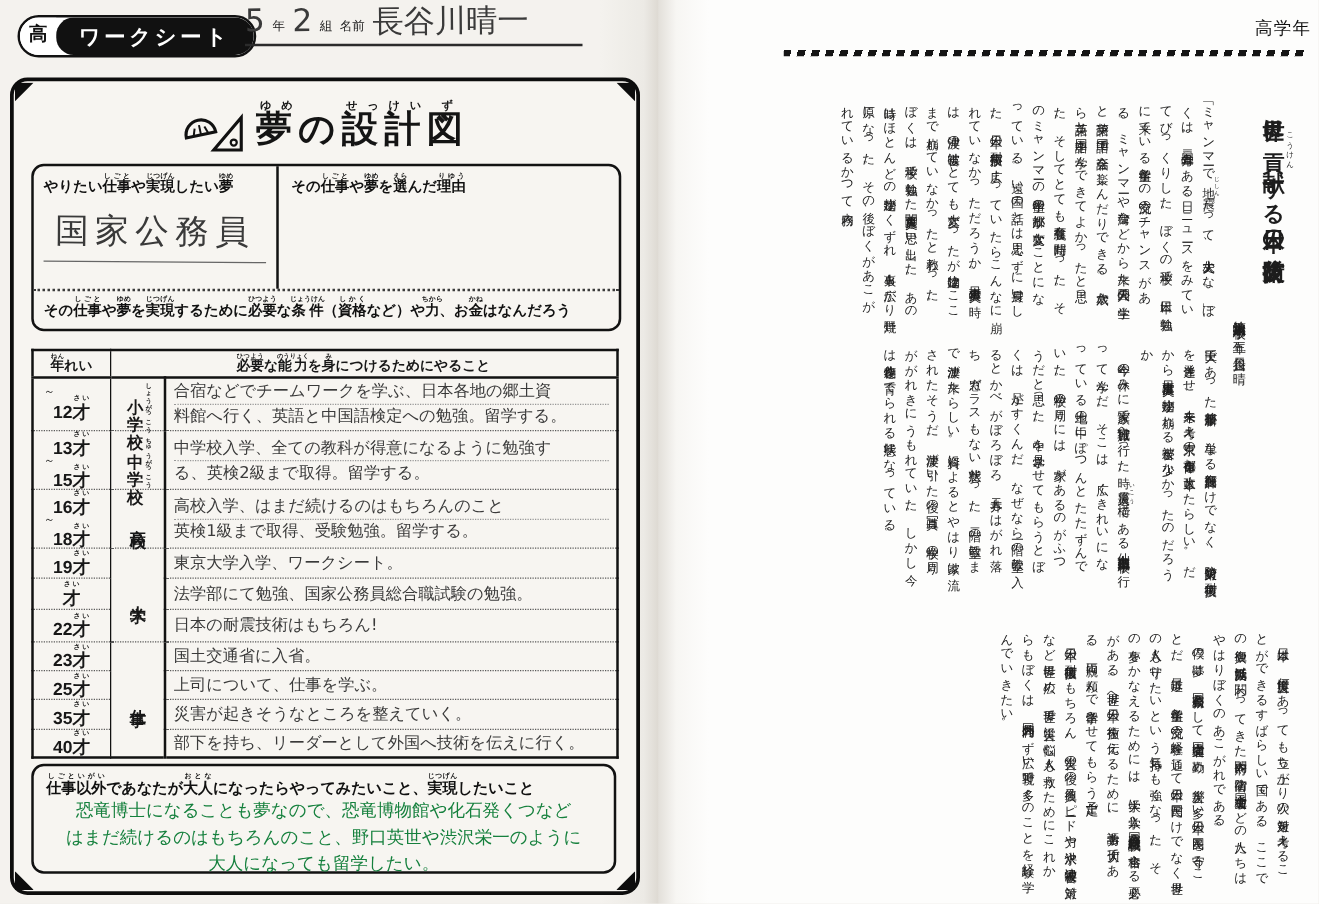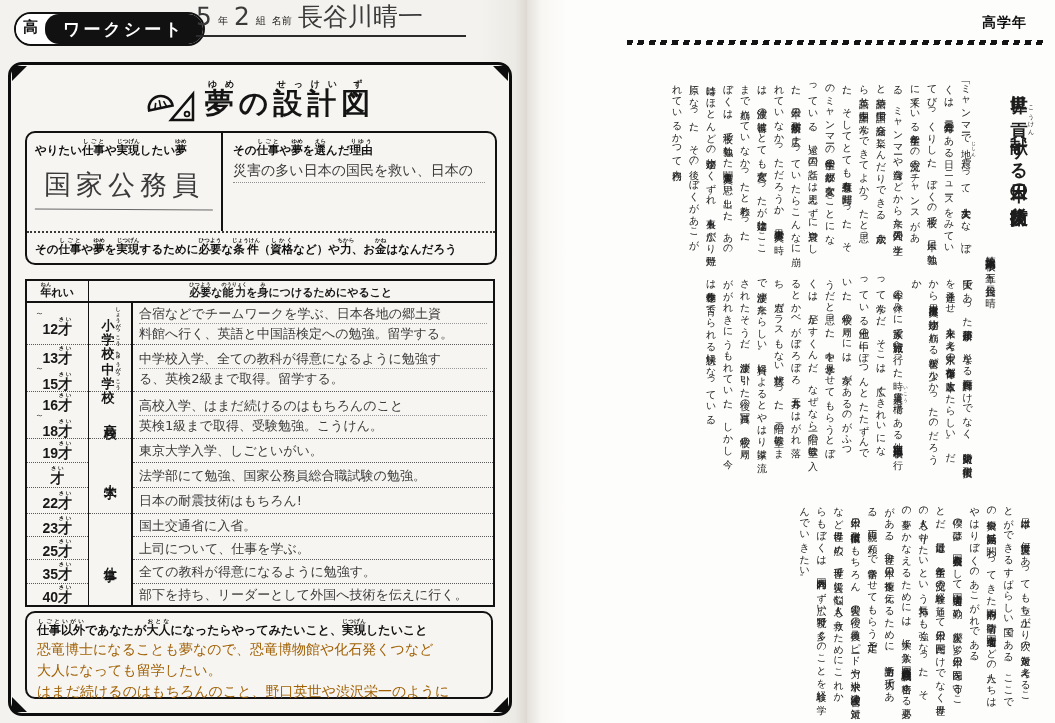--- a/index.html
+++ b/index.html
@@ -59,25 +59,25 @@
   .stage-cell rt{font-size:5px;font-weight:700;letter-spacing:0;}
   .todo-cell{padding:1px 6px 0;vertical-align:middle;}
   .todo-cell .hw-line{font-size:13px;line-height:19px;font-family:"DejaVu Sans",sans-serif;
                       color:#3a3a3a;white-space:nowrap;}
   .todo-cell .hw-line:not(:last-child){border-bottom:1px dotted #999;}
   .plan-table tbody tr + tr td{border-top:1px dotted #5a5a5a;}
   .extra-box{position:absolute;left:14px;top:546px;width:468px;height:88px;border:2px solid #121212;
              border-radius:10px;padding:5px 10px 0;box-sizing:border-box;}
   .extra-box .cell-header{font-size:12px;}
   .extra-box .hw-line{font-size:14px;line-height:21px;font-family:"DejaVu Sans",sans-serif;
-                      color:#a16207;white-space:nowrap;}
+                      color:#15803d;white-space:nowrap;text-align:center;}
   
   .page-right{position:absolute;left:527px;top:0;width:528px;height:723px;
               background:linear-gradient(90deg,#e3e0da 0,#f7f6f3 14px,#fdfdfc 40px);}
-  .grade-label{position:absolute;top:14px;right:28px;font-size:14px;font-weight:700;
+  .grade-label{position:absolute;top:14px;right:6px;font-size:14px;font-weight:400;
                letter-spacing:1px;color:#111;}
   .zigzag{position:absolute;top:40px;right:8px;width:420px;height:5px;
           background:repeating-linear-gradient(105deg,#151515 0 6px,transparent 6px 11px);}
   .vtext{writing-mode:vertical-rl;text-orientation:mixed;
          font-family:"Liberation Serif","DejaVu Serif",serif;color:#1d1d1d;}
   .essay-title{position:absolute;top:82px;right:21px;height:262px;font-size:17.5px;font-weight:700;
                letter-spacing:.8px;}
   .essay-title rt{font-size:6px;font-weight:400;}
   .essay-author{position:absolute;top:248px;right:58px;height:214px;font-size:10.5px;letter-spacing:.6px;}
   .band{position:absolute;font-size:10px;letter-spacing:.6px;line-height:17px;}
@@ -133,21 +133,20 @@
 
       <div class="box1">
         <div class="box1-grid">
           <div class="cell-l">
             <div class="cell-header">やりたい<ruby>仕事<rt>しごと</rt></ruby>や<ruby>実現<rt>じつげん</rt></ruby>したい<ruby>夢<rt>ゆめ</rt></ruby></div>
             <div class="hw job-answer">国家公務員</div>
           </div>
           <div class="cell-r">
             <div class="cell-header">その<ruby>仕事<rt>しごと</rt></ruby>や<ruby>夢<rt>ゆめ</rt></ruby>を<ruby>選<rt>えら</rt></ruby>んだ<ruby>理由<rt>りゆう</rt></ruby></div>
             <div class="ruled">
-                <div class="hw-line">災害の多い日本の国民を救い、日本の</div>
               </div>
           </div>
         </div>
         <div class="req">
           <div class="cell-header">その<ruby>仕事<rt>しごと</rt></ruby>や<ruby>夢<rt>ゆめ</rt></ruby>を<ruby>実現<rt>じつげん</rt></ruby>するために<ruby>必要<rt>ひつよう</rt></ruby>な<ruby>条件<rt>じょうけん</rt></ruby>（<ruby>資格<rt>しかく</rt></ruby>など）や<ruby>力<rt>ちから</rt></ruby>、お<ruby>金<rt>かね</rt></ruby>はなんだろう</div>
           <div>
             </div>
         </div>
       </div>
 
@@ -189,30 +188,30 @@
             </tr>
             <tr style="height: 47px;">
               <td class="age-cell">
                 <div class="age-line">16<ruby>才<rt>さい</rt></ruby></div>
                 <div class="tilde">～</div>
                 <div class="age-line">18<ruby>才<rt>さい</rt></ruby></div>
               </td>
               <td class="stage-cell" rowspan="1">高校</td>
               <td class="todo-cell">
                 <div class="hw-line">高校入学、はまだ続けるのはもちろんのこと</div>
-                <div class="hw-line">英検1級まで取得、受験勉強。こうけん。</div>
+                <div class="hw-line">英検1級まで取得、受験勉強。留学する。</div>
               </td>
             </tr>
             <tr style="height: 24px;">
               <td class="age-cell">
                 <div class="age-line">19<ruby>才<rt>さい</rt></ruby></div>
               </td>
               <td class="stage-cell" rowspan="3">大学</td>
               <td class="todo-cell">
-                <div class="hw-line">東京大学入学、しごといがい。</div>
+                <div class="hw-line">東京大学入学、ワークシート。</div>
               </td>
             </tr>
             <tr style="height: 25px;">
               <td class="age-cell">
                 <div class="age-line"><ruby>才<rt>さい</rt></ruby></div>
               </td>
               <td class="todo-cell">
                 <div class="hw-line">法学部にて勉強、国家公務員総合職試験の勉強。</div>
               </td>
             </tr>
@@ -239,40 +238,40 @@
               </td>
               <td class="todo-cell">
                 <div class="hw-line">上司について、仕事を学ぶ。</div>
               </td>
             </tr>
             <tr style="height: 24px;">
               <td class="age-cell">
                 <div class="age-line">35<ruby>才<rt>さい</rt></ruby></div>
               </td>
               <td class="todo-cell">
-                <div class="hw-line">全ての教科が得意になるように勉強す。</div>
+                <div class="hw-line">災害が起きそうなところを整えていく。</div>
               </td>
             </tr>
             <tr style="height: 23px;">
               <td class="age-cell">
                 <div class="age-line">40<ruby>才<rt>さい</rt></ruby></div>
               </td>
               <td class="todo-cell">
                 <div class="hw-line">部下を持ち、リーダーとして外国へ技術を伝えに行く。</div>
               </td>
             </tr>
           </tbody>
       </table>
 
       <div class="extra-box">
         <div class="cell-header"><ruby>仕事以外<rt>しごといがい</rt></ruby>であなたが<ruby>大人<rt>おとな</rt></ruby>になったらやってみたいこと、<ruby>実現<rt>じつげん</rt></ruby>したいこと</div>
         <div>
             <div class="hw-line">恐竜博士になることも夢なので、恐竜博物館や化石発くつなど</div>
+            <div class="hw-line">はまだ続けるのはもちろんのこと、野口英世や渋沢栄一のように</div>
             <div class="hw-line">大人になっても留学したい。</div>
-            <div class="hw-line">はまだ続けるのはもちろんのこと、野口英世や渋沢栄一のように</div>
           </div>
       </div>
     </div>
   </div>
 
   <div class="page-right">
     <div class="grade-label">高学年</div>
     <div class="zigzag"></div>
     <div class="essay-title vtext">世界に<ruby>貢献<rt>こうけん</rt></ruby>する日本の防災技術</div>
     <div class="essay-author vtext">筑波大学附属小学校　五年　長谷川　晴一</div>

